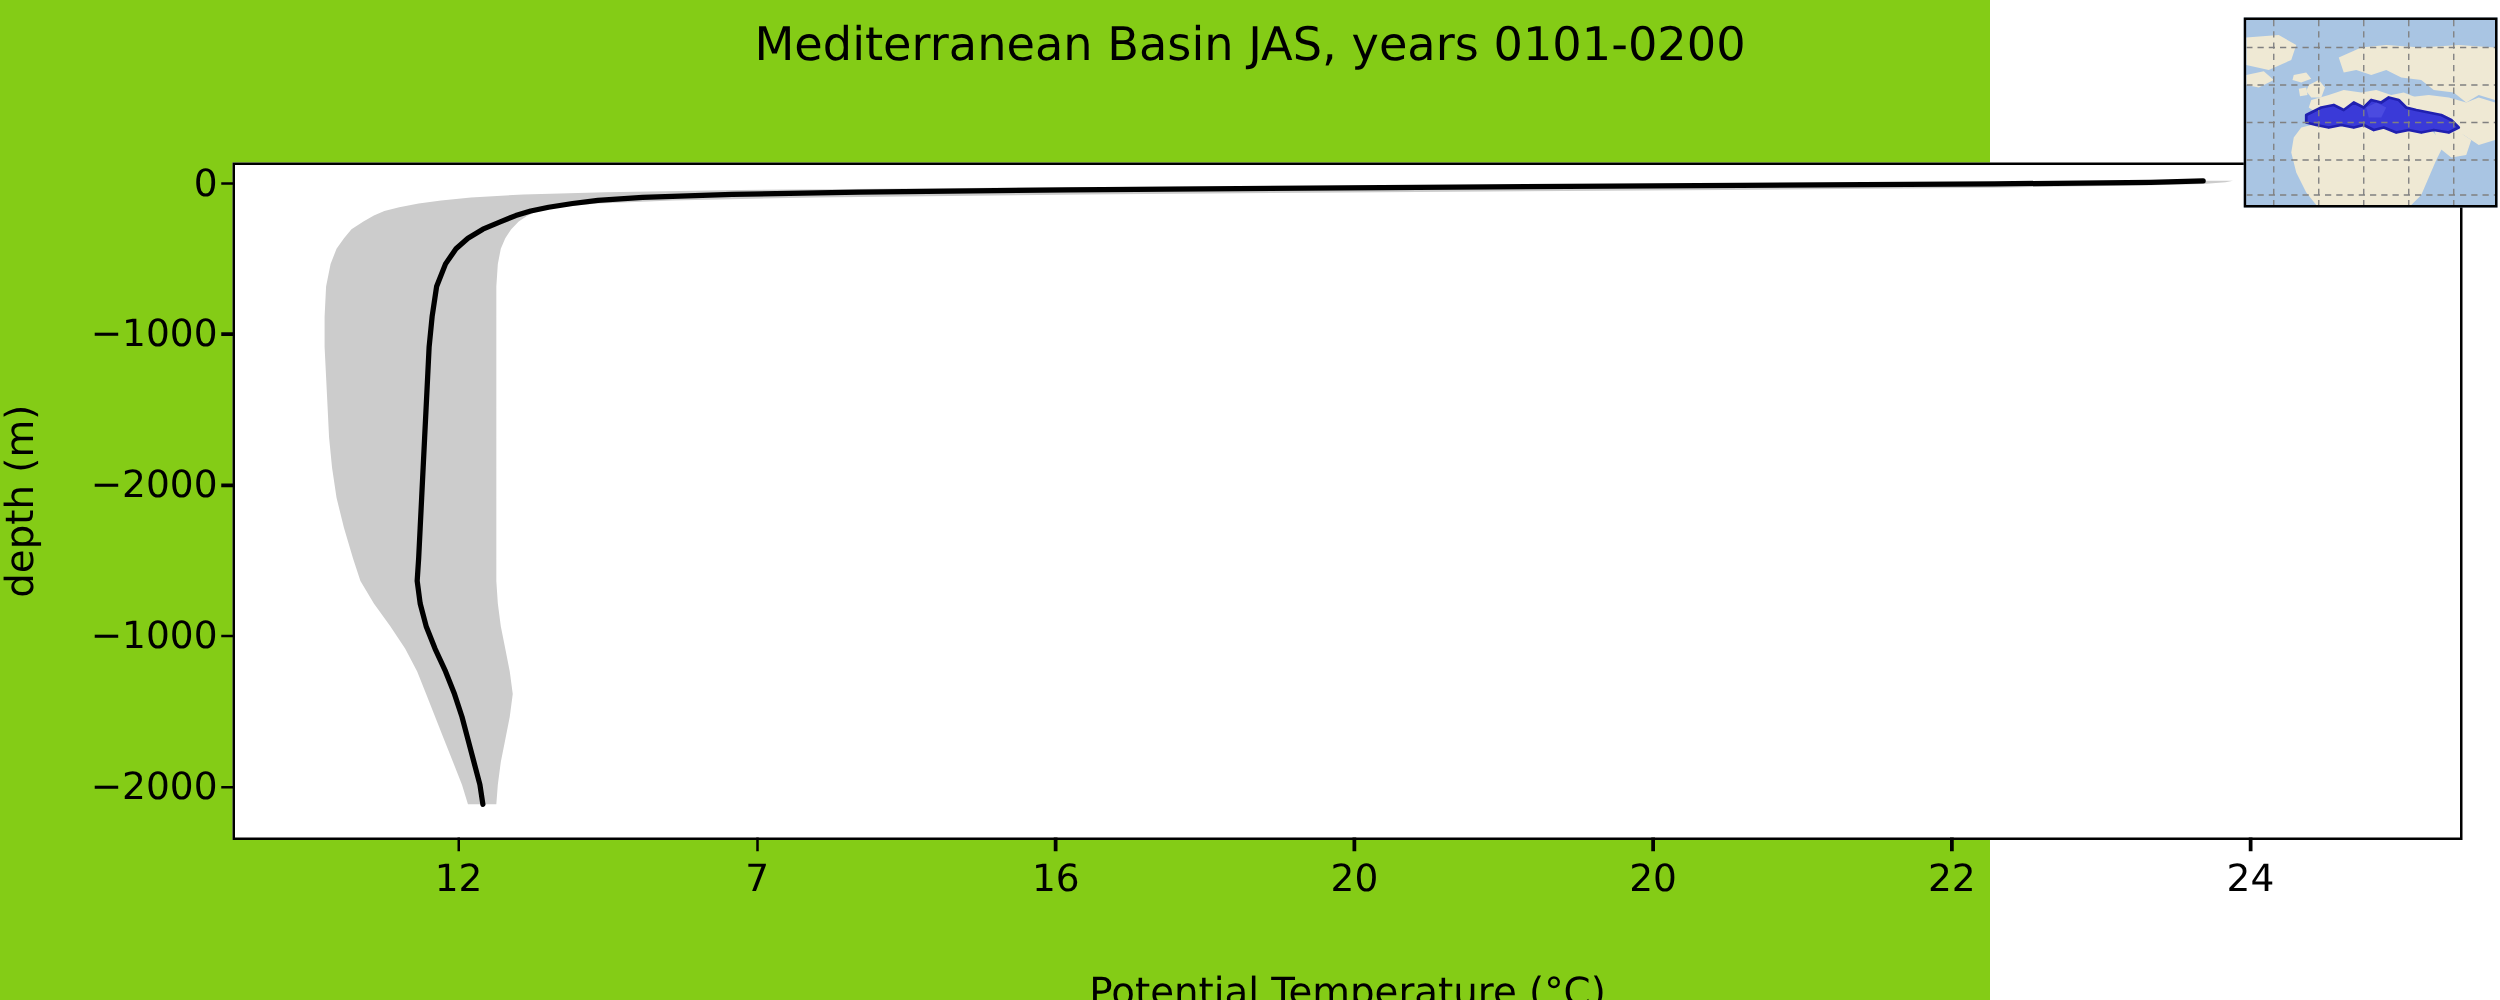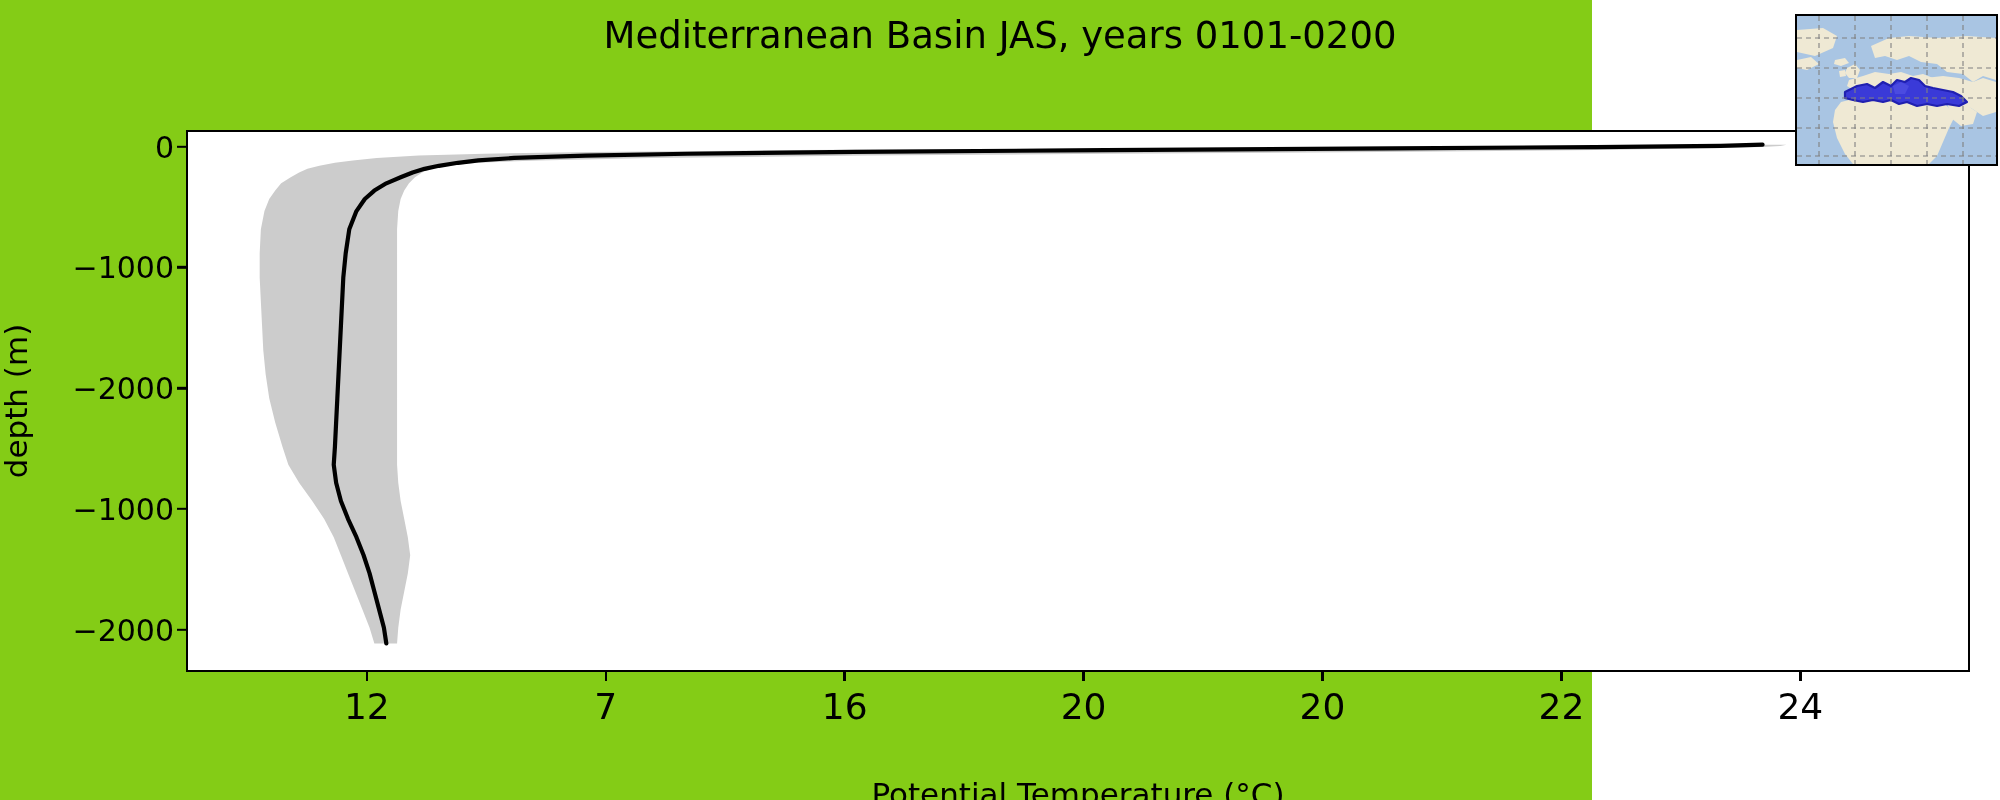--- a/index.html
+++ b/index.html
@@ -22,21 +22,21 @@
   
   .ytick{position:absolute;right:100%;transform:translateY(-50%);
          white-space:nowrap;font-size:30px;padding-right:14px;text-align:right;}
   .ytick-mark{position:absolute;left:-11px;top:50%;width:11px;height:2.4px;
               background:#000;transform:translateY(-50%);}
   .ytick-row{position:absolute;left:0;width:0;height:0;}
 
   .xtick-col{position:absolute;top:100%;height:0;width:0;}
   .xtick-mark{position:absolute;left:-1.2px;top:0;width:2.4px;height:11px;background:#000;}
   .xtick{position:absolute;top:16px;transform:translateX(-50%);
-         white-space:nowrap;font-size:36px;}
+         white-space:nowrap;font-size:30px;}
 
   
   #xlabel{position:absolute;left:186px;top:728px;width:1784px;text-align:center;
           font-size:31px;white-space:pre;margin-top:48px;}
   #ylabel-wrap{position:absolute;left:34px;top:401px;width:0;height:0;}
   #ylabel-inner{position:absolute;left:0;top:0;transform:rotate(-90deg) translate(-50%,-100%);
                 transform-origin:0 0;font-size:31px;white-space:nowrap;}
 
   
   #inset-map{position:absolute;left:1795px;top:14px;width:203px;height:152px;

